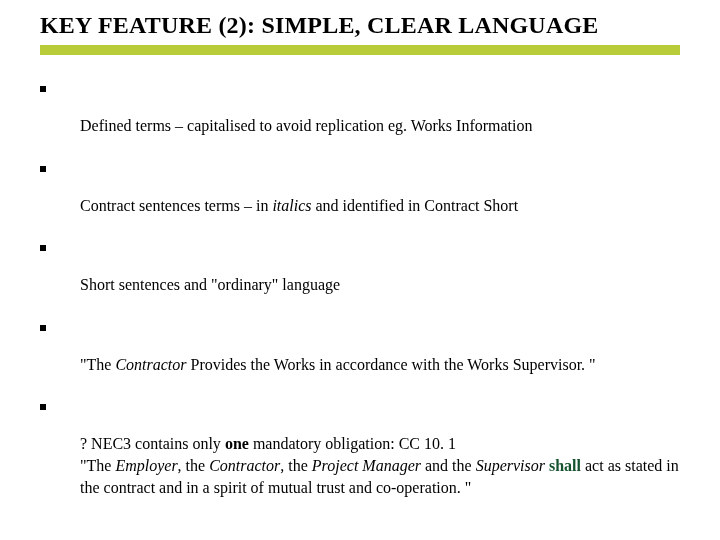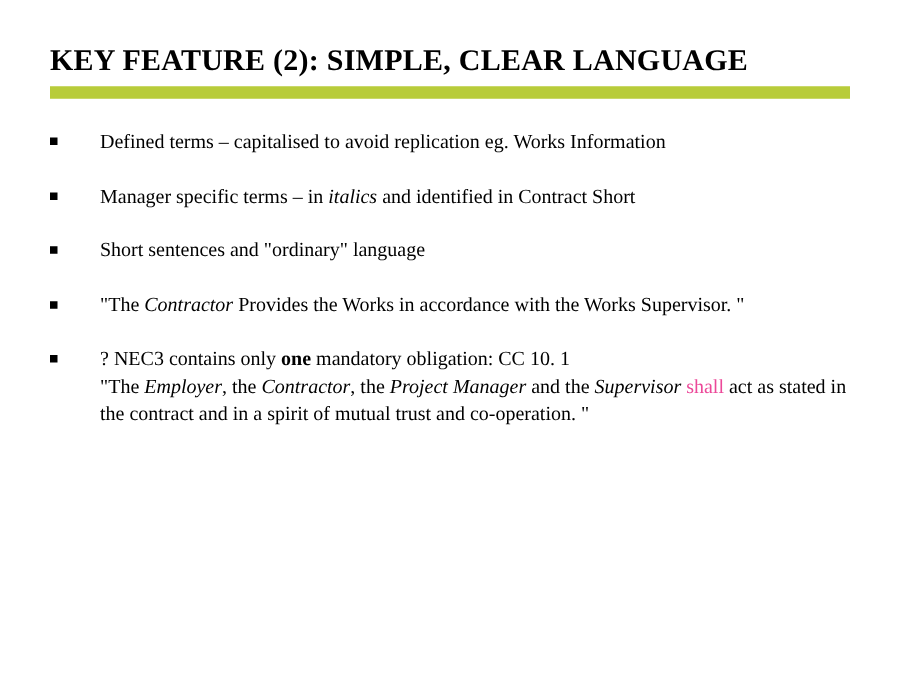--- a/index.html
+++ b/index.html
@@ -6,21 +6,21 @@
     margin: 0;
     padding: 0;
     width: 720px;
     height: 540px;
     background: #ffffff;
     font-family: Georgia, 'Times New Roman', serif;
     color: #000000;
   }
   .slide {
     box-sizing: border-box;
-    padding: 36px 40px 30px 40px;
+    padding: 12px 40px 30px 40px;
     width: 720px;
     height: 404px;
   }
   .title {
     font-weight: bold;
     font-size: 24px;
     letter-spacing: 0.2px;
     margin: 0 0 6px 0;
   }
   .title-rule {
@@ -42,44 +42,44 @@
     line-height: 1.35;
   }
   .square {
     width: 6px;
     height: 6px;
     background: #000;
     flex: 0 0 6px;
     margin-top: 7px;
     margin-right: 34px;
   }
-  .text { flex: 1; }
+  .text { flex: 1; margin-top: 36px; }
   i { }
   b { font-weight: bold; }
-  .shall { color: #ec4899; font-weight: normal; }
+  .shall { color: #14532d; font-weight: bold; }
   .sub { display: block; }
 </style>
 </head>
 <body>
 
 <div class="slide">
   <h1 class="title">KEY FEATURE (2): SIMPLE, CLEAR LANGUAGE</h1>
   <div class="title-rule"></div>
 
   <ul class="bullets">
 
     <li>
       <span class="square"></span>
       <span class="text">Defined terms – capitalised to avoid replication eg. Works Information</span>
     </li>
 
     <li>
       <span class="square"></span>
       <span class="text">
-        <span>Manager specific terms – in </span><i>italics</i><span> and identified in Contract Short</span>
+        <span>Contract sentences terms – in </span><i>italics</i><span> and identified in Contract Short</span>
       </span>
     </li>
 
     <li>
       <span class="square"></span>
       <span class="text">Short sentences and "ordinary" language</span>
     </li>
 
 
     <li>

